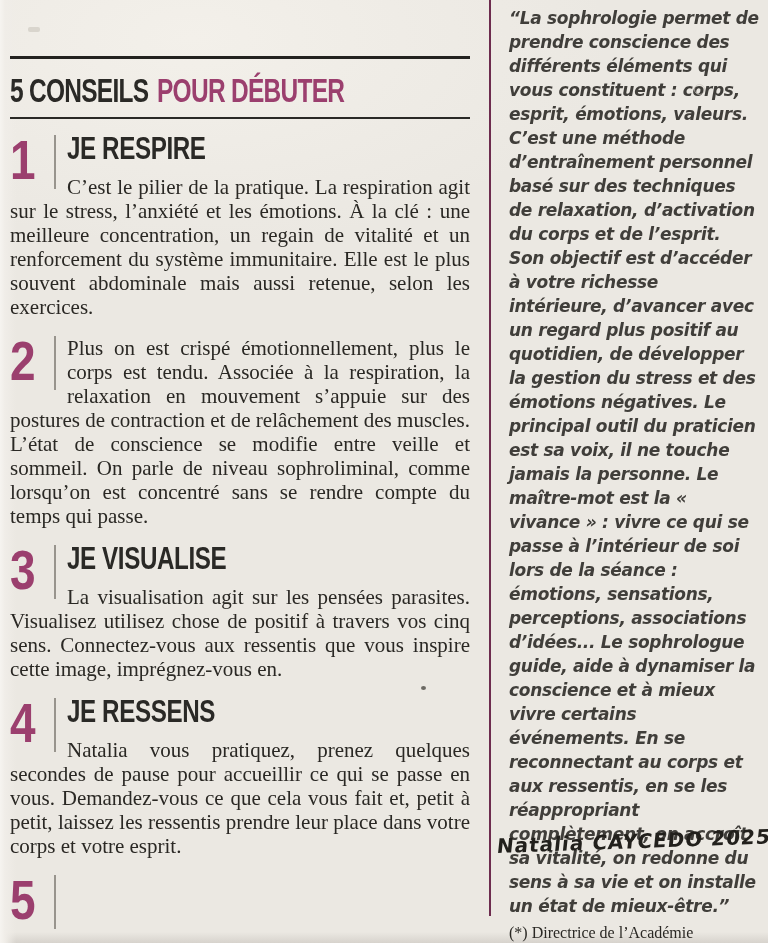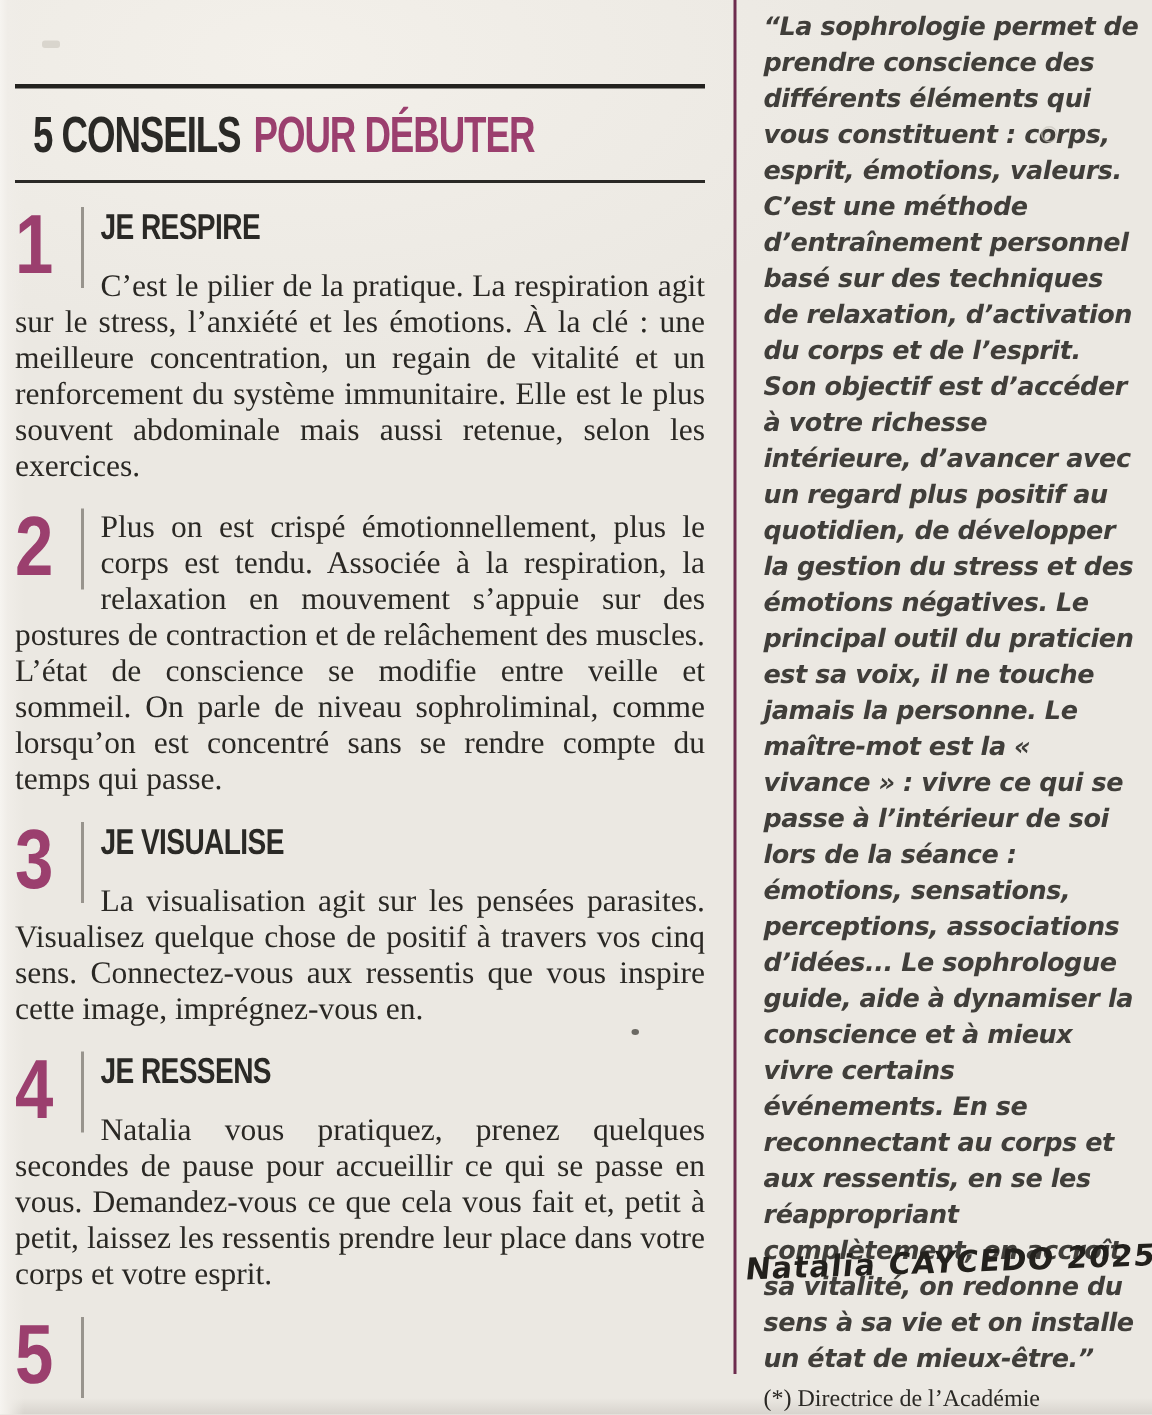--- a/index.html
+++ b/index.html
@@ -11,21 +11,21 @@
       linear-gradient(0deg, #d7d3cd 0px, rgba(215,211,205,0) 11px),
       radial-gradient(ellipse 600px 300px at 25% 4%, #f3f0ea 0%, rgba(243,240,234,0) 70%),
       #ebe8e2;
   }
 
   
   .left-col { position:absolute; left:10px; top:56px; width:460px; }
   .rule-thick { height:3px; background:#23221f; margin-bottom:13px; }
   .rule-thin  { height:2px; background:#2a2926; margin-top:9px; margin-bottom:16px; }
   .title {
-    margin:12px; white-space:nowrap;
+    margin:0; white-space:nowrap;
     font-family:"Liberation Sans", sans-serif; font-weight:bold;
     font-size:34px; line-height:36px;
   }
   .title-inner { display:inline-block; transform:scaleX(0.72); transform-origin:0 50%; letter-spacing:-1px; }
   .title-main   { color:#2a2926; margin-right:12px; }
   .title-accent { color:#9b3f6e; }
 
   .tip { margin-bottom:17px; }
   .tip::after { content:""; display:block; clear:both; }
   .tip-left {
@@ -33,21 +33,21 @@
     border-right:2px solid #98948d;
   }
   .tip-num {
     display:inline-block; font-family:"Liberation Sans", sans-serif; font-weight:bold;
     font-size:56px; line-height:50px; color:#9b3f6e;
     transform:scaleX(0.82); transform-origin:0 0; letter-spacing:-2px;
   }
   .tip-heading {
     margin:12px; white-space:nowrap;
     font-family:"Liberation Sans", sans-serif; font-weight:bold;
-    font-size:24px; line-height:28px; color:#2a2926;
+    font-size:31px; line-height:28px; color:#2a2926;
   }
   .tip-heading-inner { display:inline-block; transform:scaleX(0.78); transform-origin:0 50%; letter-spacing:-0.5px; }
   .tip-body {
     margin:2px 0 0 0; font-size:21px; line-height:24px; color:#2a2824;
     text-align:justify;
   }
 
   
   .v-rule { position:absolute; left:489px; top:0; width:2px; height:916px; background:#6d2c4e; }
   .right-col { position:absolute; left:509px; top:6px; width:252px; }
@@ -97,21 +97,21 @@
         <span class="tip-num">2</span>
       </div>
       <p class="tip-body">Plus on est crispé émotionnellement, plus le corps est tendu. Associée à la respiration, la relaxation en mouvement s’appuie sur des postures de contraction et de relâchement des muscles. L’état de conscience se modifie entre veille et sommeil. On parle de niveau sophroliminal, comme lorsqu’on est concentré sans se rendre compte du temps qui passe.</p>
     </section>
 
     <section class="tip">
       <div class="tip-left">
         <span class="tip-num">3</span>
       </div>
       <h2 class="tip-heading"><span class="tip-heading-inner">JE VISUALISE</span></h2>
-      <p class="tip-body">La visualisation agit sur les pensées parasites. Visualisez quelque chose de positif à travers vos cinq sens. Connectez-vous aux ressentis que vous inspire cette image, imprégnez-vous en.</p>
+      <p class="tip-body">La visualisation agit sur les pensées parasites. Visualisez utilisez chose de positif à travers vos cinq sens. Connectez-vous aux ressentis que vous inspire cette image, imprégnez-vous en.</p>
     </section>
 
     <section class="tip">
       <div class="tip-left">
         <span class="tip-num">4</span>
       </div>
       <h2 class="tip-heading"><span class="tip-heading-inner">JE RESSENS</span></h2>
       <p class="tip-body">Natalia vous pratiquez, prenez quelques secondes de pause pour accueillir ce qui se passe en vous. Demandez-vous ce que cela vous fait et, petit à petit, laissez les ressentis prendre leur place dans votre corps et votre esprit.</p>
     </section>
 

